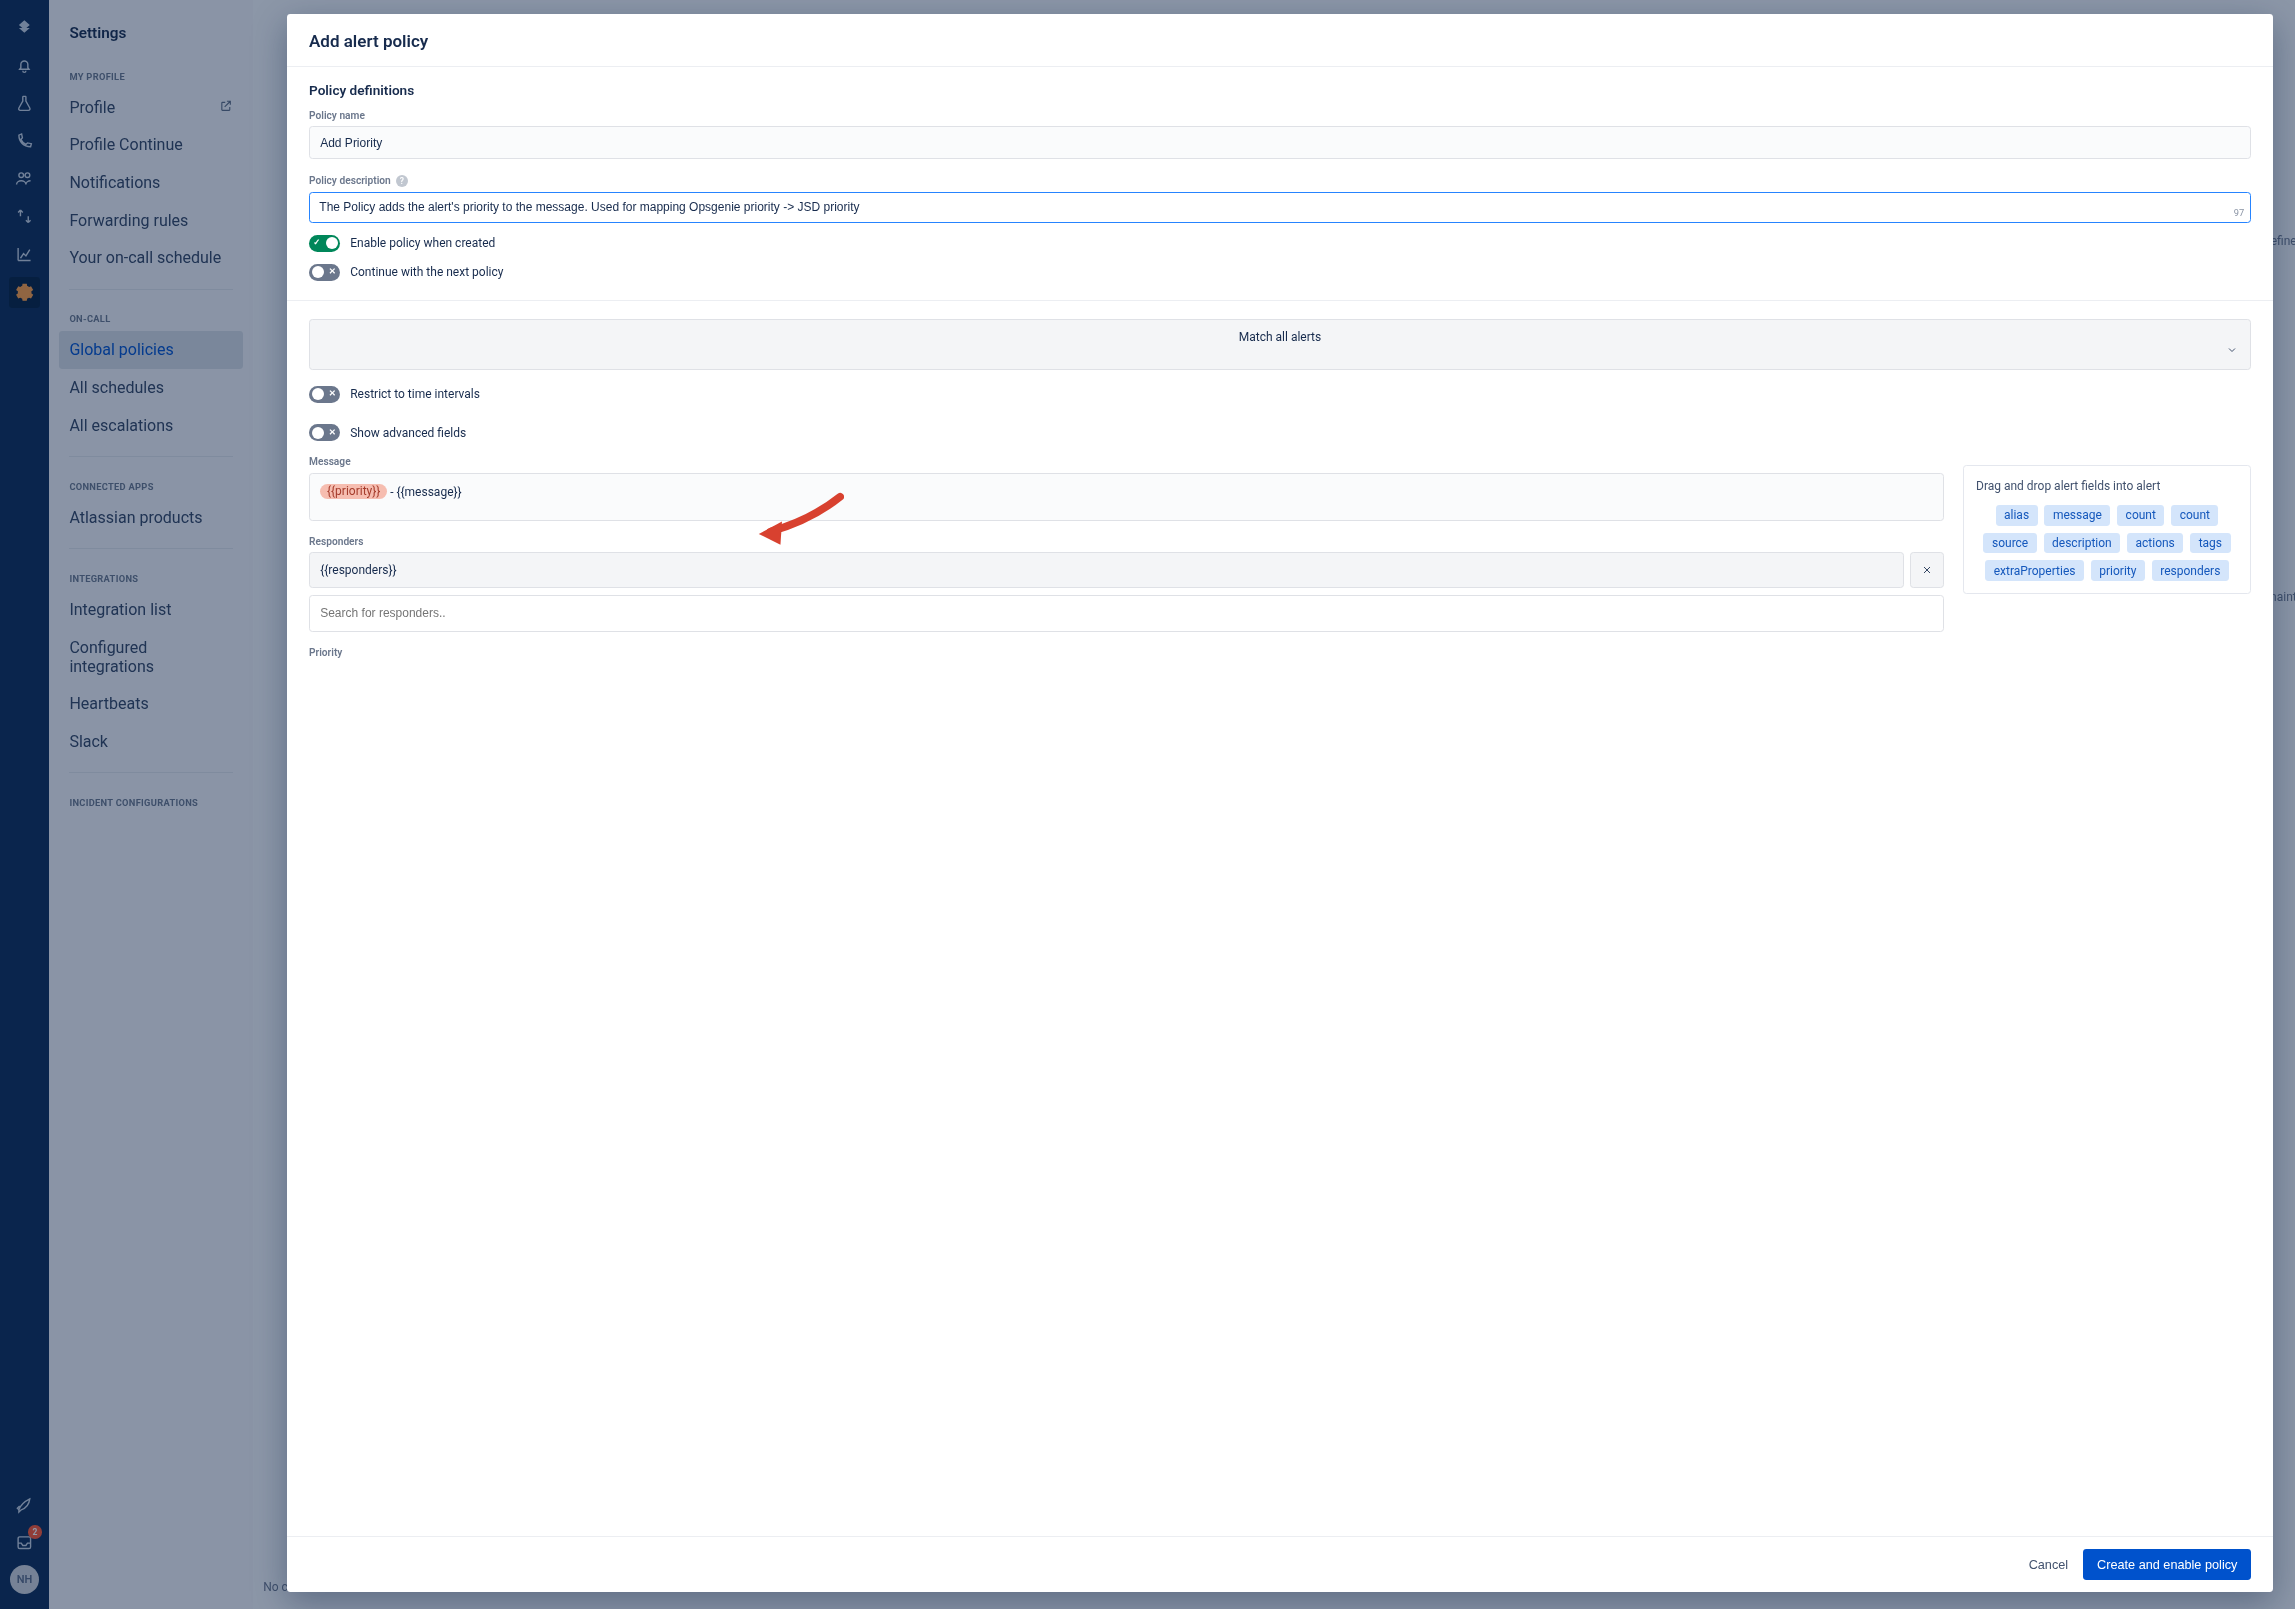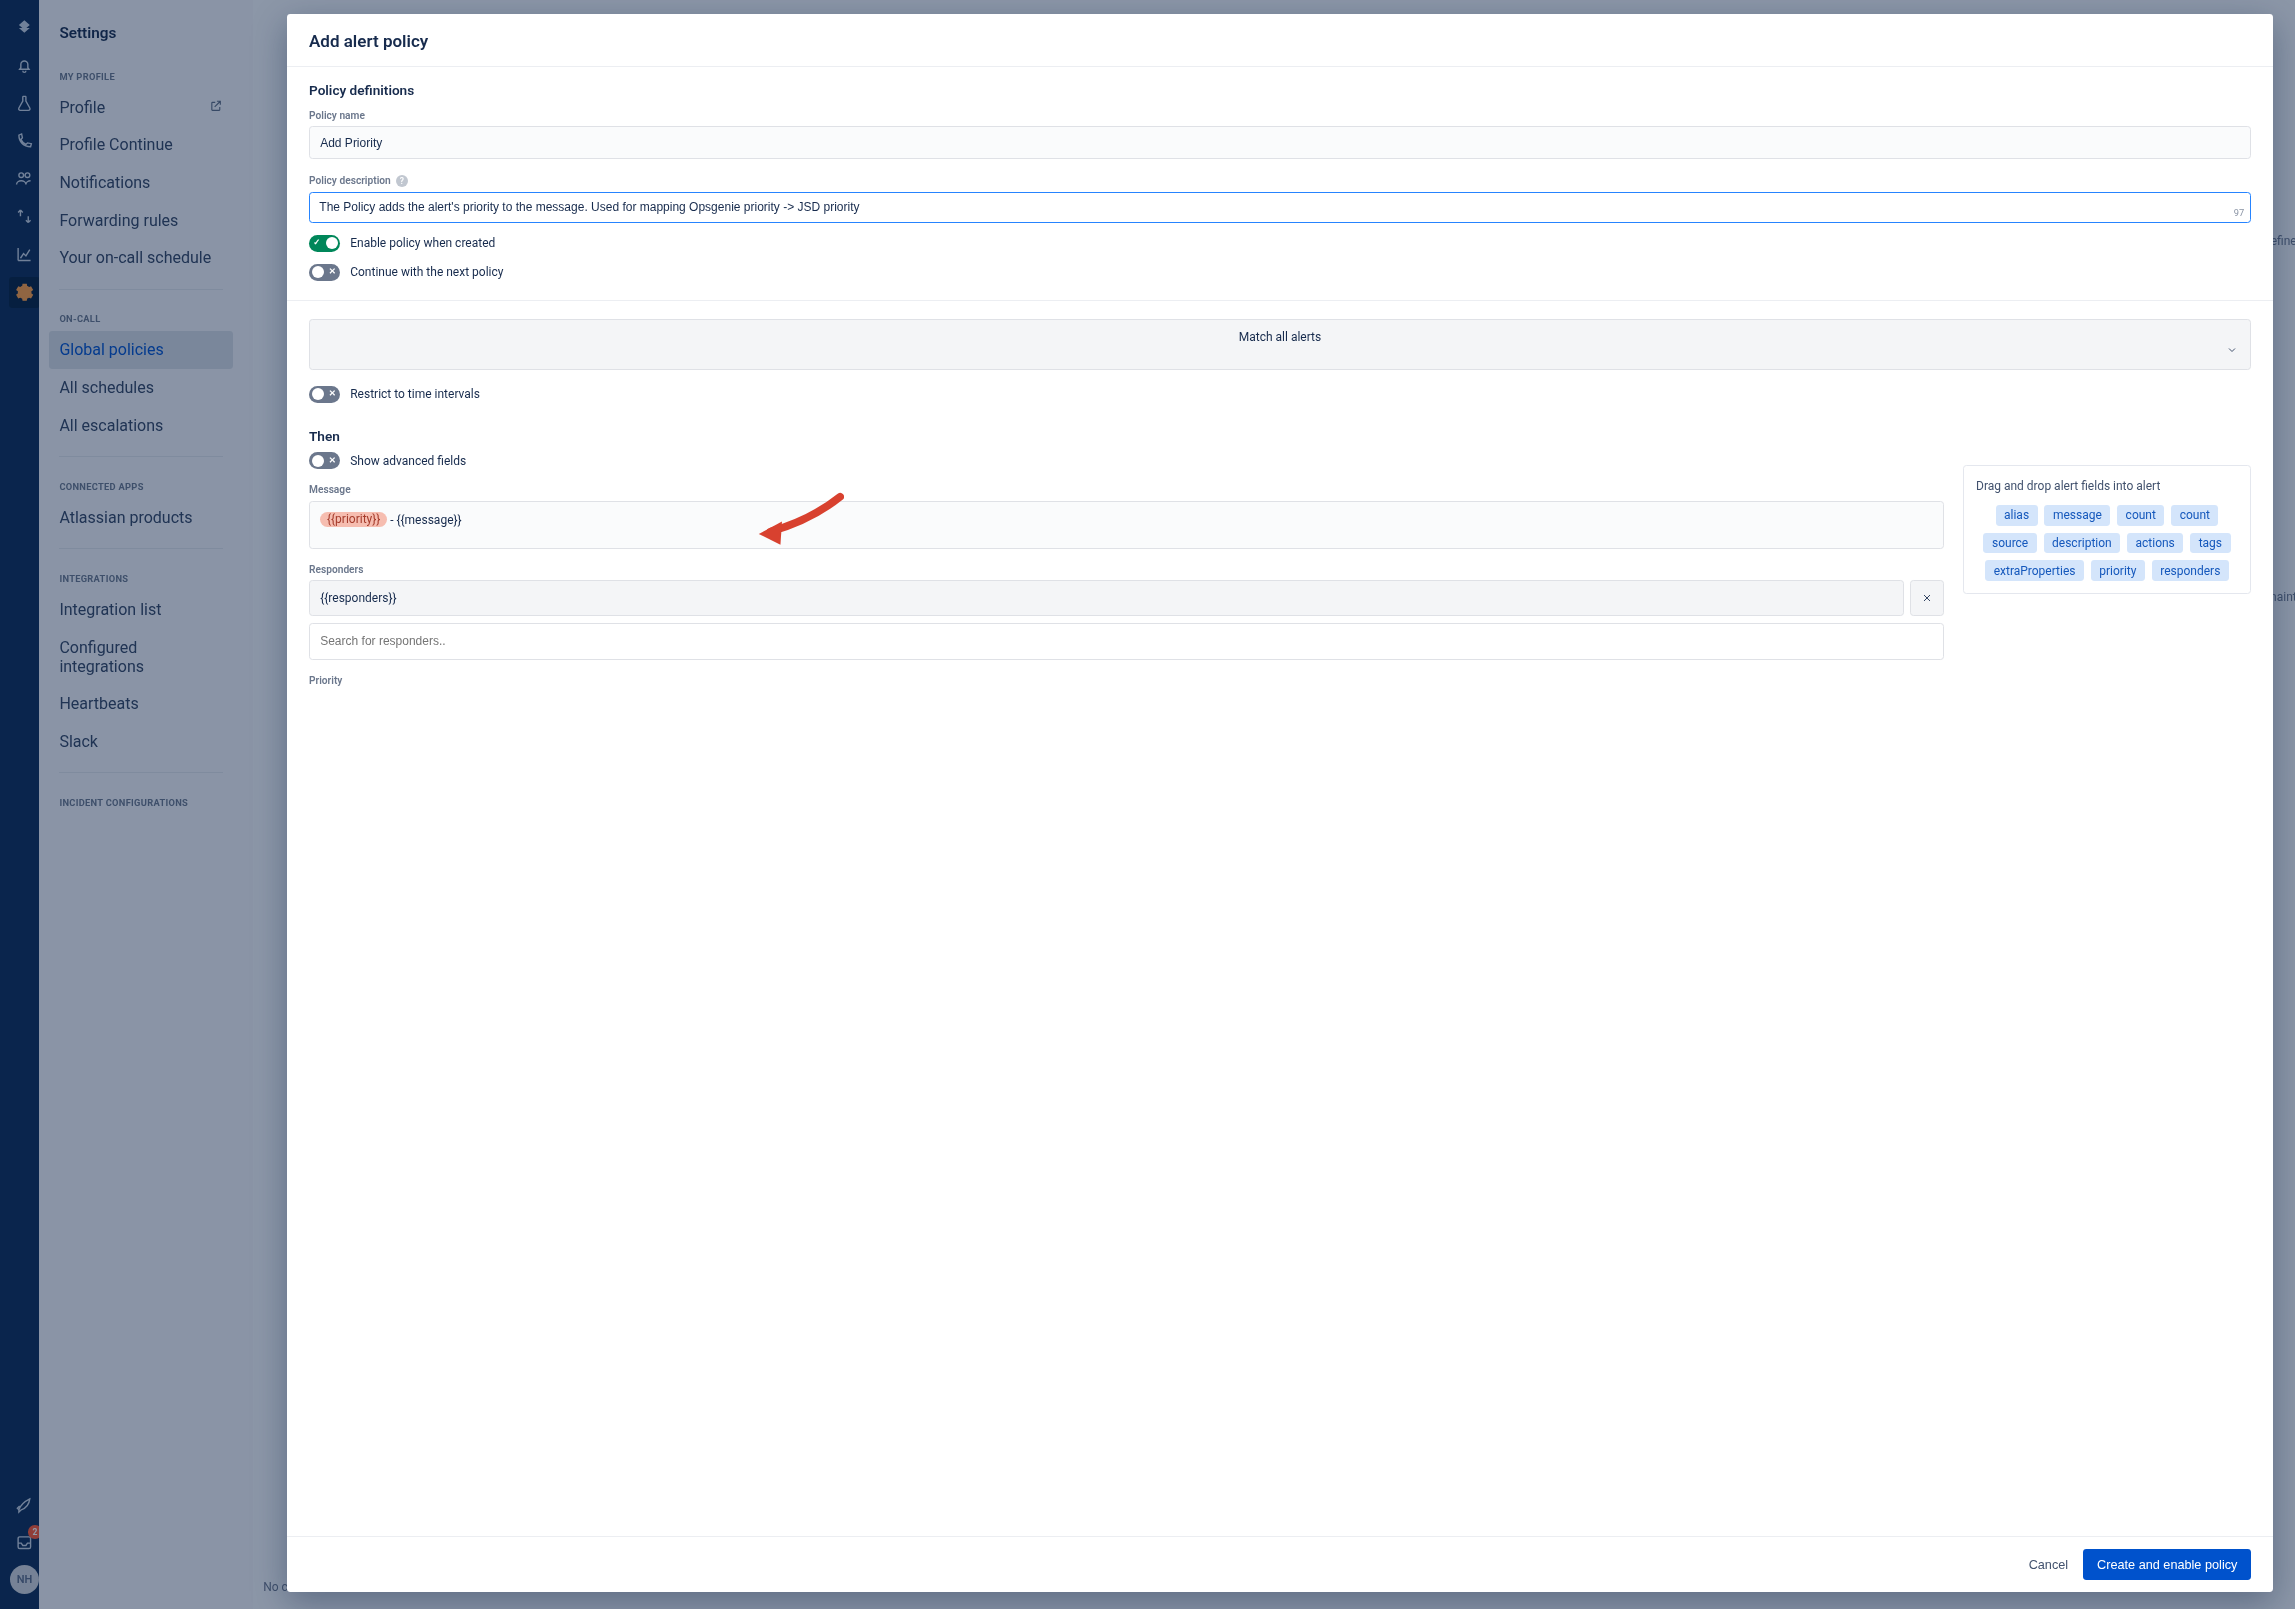--- a/index.html
+++ b/index.html
@@ -26,21 +26,21 @@
     margin-bottom:15.3px;
   }
   .iconbar .badge-wrap { position:relative; }
   .iconbar .badge {
     position:absolute; top:-1.7px; right:-1.7px; width:13.6px; height:13.6px; border-radius:50%;
     background:#ff5630; color:#fff; font-size:8.5px; font-weight:700; display:flex; align-items:center; justify-content:center;
   }
 
   
   .sidebar {
-    position:fixed; left:39px; top:0; bottom:0; width:204px;
+    position:fixed; left:49px; top:0; bottom:0; width:204px;
     background:#f4f5f7; padding:13.6px 0 13.6px 0; overflow:auto;
   }
   .sidebar h1 { font-size:15.3px; font-weight:600; padding:10.2px 20.4px 17px; color:#172b4d; }
   .sb-section-label { font-size:9.3px; font-weight:700; letter-spacing:0.3px; color:#6b778c; padding:12px 20.4px 6.8px; }
   .sb-item {
     display:flex; align-items:center; gap:6.8px;
     padding:9.3px 20.4px; font-size:16px; color:#344563; cursor:pointer;
   }
   .sb-item.active { background:#d7dce3; color:#0052cc; border-radius:3.4px; margin:0 10.2px; padding:9.3px 10.2px;text-align:right; }
   .sb-item .ext-icon { margin-left:auto; color:#5e6c84; }
@@ -336,21 +336,20 @@
           <span class="mark">✕</span>
           <span class="knob"></span>
         </div>
       <span>Restrict to time intervals</span>
     </div>
 
     <div class="hr" style="background:transparent; margin:24px 0 0;"></div>
 
     <div class="two-col" style="position:relative;">
       <div class="left">
-        <div class="section-h">Then</div>
         <div class="toggle-row" style="margin-top:-3.4px; margin-bottom:15.3px;">
           <div class="toggle off">
               <span class="mark">✕</span>
               <span class="knob"></span>
             </div>
           <span>Show advanced fields</span>
         </div>
 
         <div class="field-label">Message</div>
         <div class="field-box mb-18">

